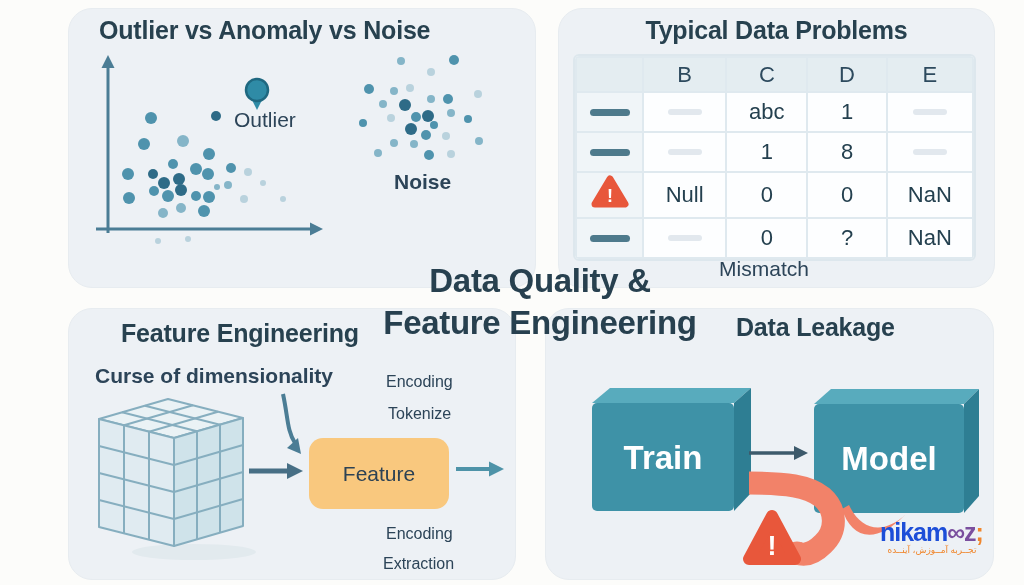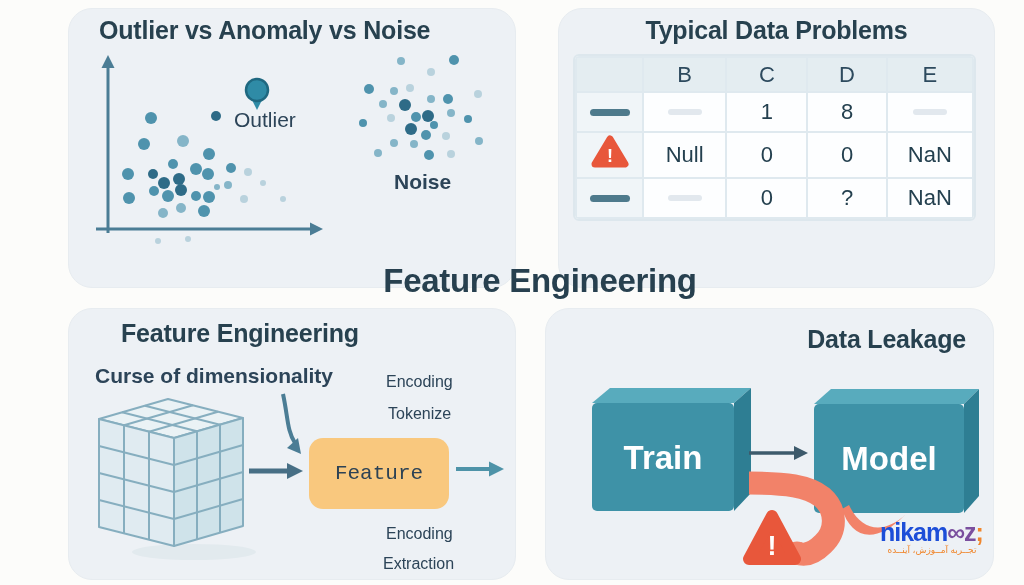--- a/index.html
+++ b/index.html
@@ -29,21 +29,21 @@
   
   #logo{left:880px;top:520px;width:130px;z-index:7;text-align:left;line-height:1;}
   #logo .row1{font-weight:bold;font-size:25px;letter-spacing:-1px;}
   #logo .sub{font-size:9px;margin-top:1px;direction:rtl;text-align:center;width:104px;}
 </style>
 </head>
 <body>
 
 <div id="canvas">
 
-  <div class="panel" style="left:68px;top:8px;width:446px;height:278px;">
+  <div class="panel" style="left:68px;top:8px;width:446px;height:278px;padding-left:20px;">
     <div class="abs panel-title" style="left:30px;top:7px;">Outlier vs Anomaly vs Noise</div>
     <svg class="abs" style="left:0;top:0;" width="446" height="278" viewBox="0 0 446 278">
       <g stroke="#4b7d95" stroke-width="3" fill="#4b7d95">
         <line x1="39" y1="224" x2="39" y2="58"></line>
         <polygon points="39,46 32.5,59 45.5,59" stroke="none"></polygon>
         <line x1="27" y1="220" x2="242" y2="220"></line>
         <polygon points="254,220 241,213.5 241,226.5" stroke="none"></polygon>
       </g>
       <g id="cluster-group">
           <circle cx="82" cy="109" r="6" fill="#4f93ad"></circle>
@@ -136,20 +136,33 @@
             </tr>
           </thead>
         <tbody>
             <tr>
               <td class="colA">
                 <div class="dash"></div>
               </td>
               <td>
                 <div class="lightdash"></div>
               </td>
+              <td>abc</td>
+              <td>1</td>
+              <td>
+                <div class="lightdash"></div>
+              </td>
+            </tr>
+            <tr>
+              <td class="colA">
+                <div class="dash"></div>
+              </td>
+              <td>
+                <div class="lightdash"></div>
+              </td>
               <td>1</td>
               <td>8</td>
               <td>
                 <div class="lightdash"></div>
               </td>
             </tr>
             <tr>
               <td class="colA"><svg width="42" height="38" viewBox="0 0 42 38">
                   <path d="M21 6 L36 31 L6 31 Z" fill="#e8573b" stroke="#e8573b" stroke-width="7" stroke-linejoin="round"></path>
                   <text x="21" y="29" text-anchor="middle" font-size="18" font-weight="bold" fill="#fff">!</text>
@@ -166,23 +179,25 @@
               <td>
                 <div class="lightdash"></div>
               </td>
               <td>0</td>
               <td>?</td>
               <td>NaN</td>
             </tr>
           </tbody>
       </table>
     </div>
+    <div class="caption" style="left:140px;top:248px;width:130px;">Mismatch</div>
   </div>
 
   <div class="abs" id="center-title">
+    <div>Data Quality &amp;</div>
     <div>Feature Engineering</div>
   </div>
 
   <div class="panel" style="left:68px;top:308px;width:446px;height:270px;">
     <div class="abs panel-title" style="left:52px;top:10px;">Feature Engineering</div>
     <div class="abs lbl" style="left:26px;top:55px;font-size:21px;font-weight:bold;">Curse of dimensionality</div>
     <svg class="abs" style="left:0;top:0;" width="446" height="270" viewBox="0 0 446 270">
       <ellipse cx="125" cy="243" rx="62" ry="8" fill="#e2eaee"></ellipse>
       <g id="cube-grid">
           <polygon points="99,90 174,109 105,129 30,110" fill="#eaf2f5" stroke="#86aebf" stroke-width="2" stroke-linejoin="round"></polygon>
@@ -209,31 +224,31 @@
       </g>
       <g stroke="#4b7d95" fill="#4b7d95">
         <path d="M 214,85 C 219,108 218,122 226,134" fill="none" stroke-width="4"></path>
         <polygon points="232,145 218,139 229,129" stroke="none"></polygon>
       </g>
       <g stroke="#4e93a8" fill="#4e93a8">
         <line x1="387" y1="160" x2="422" y2="160" stroke-width="4"></line>
         <polygon points="435,160 420,152.5 420,167.5" stroke="none"></polygon>
       </g>
     </svg>
-    <div class="abs" id="fe-box" style="background: rgb(249, 200, 126); font-family: Liberation Mono, monospace;">
+    <div class="abs" id="fe-box" style="background: rgb(249, 200, 126);">
       <div>Feature</div>
     </div>
     <div class="abs lbl" style="left:317px;top:64px;">Encoding</div>
     <div class="abs lbl" style="left:319px;top:96px;">Tokenize</div>
     <div class="abs lbl" style="left:317px;top:216px;">Encoding</div>
     <div class="abs lbl" style="left:314px;top:246px;">Extraction</div>
   </div>
 
   <div class="panel" style="left:545px;top:308px;width:447px;height:270px;">
-    <div class="abs panel-title" style="left:190px;top:16px;width:230px;text-align:right;">Data Leakage</div>
+    <div class="abs panel-title" style="left:190px;top:4px;width:230px;text-align:left;">Data Leakage</div>
     <svg class="abs" style="left:0;top:0;" width="447" height="270" viewBox="0 0 447 270">
 
       <g stroke-linejoin="round">
         <polygon id="train-top" points="46,94 64,79 205,79 188,94" fill="#58abbd"></polygon>
         <polygon id="train-side" points="188,94 205,79 205,184 188,202" fill="#2e7e93"></polygon>
         <rect id="train-front" x="46" y="94" width="142" height="108" rx="5" fill="#3e92a7"></rect>
         <text x="117" y="160" text-anchor="middle" font-size="33" font-weight="bold" fill="#ffffff">Train</text>
       </g>
 
       <g stroke-linejoin="round">

